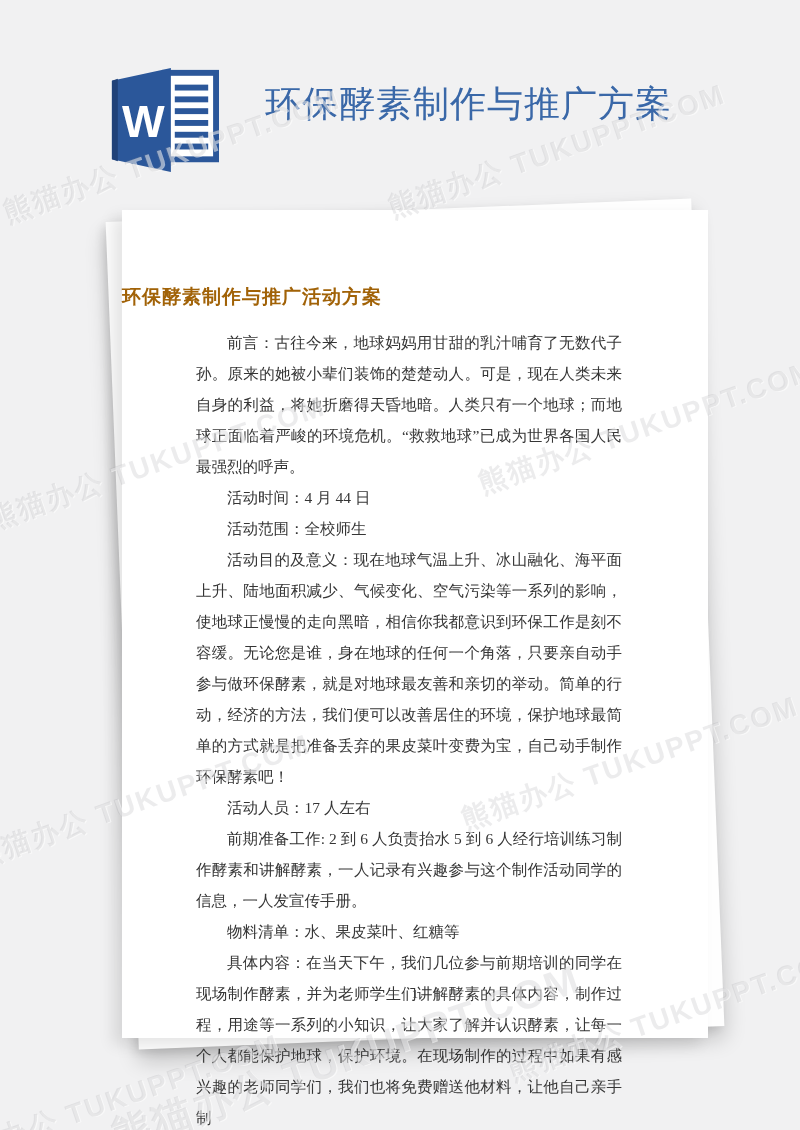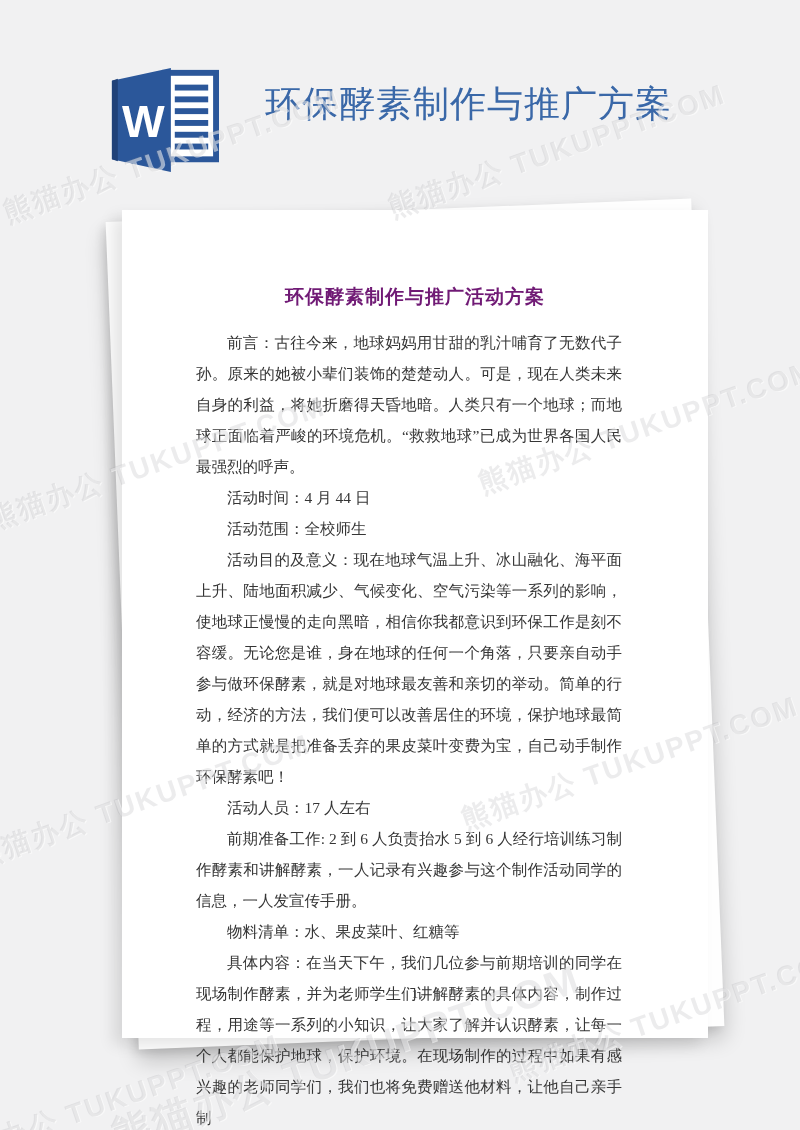--- a/index.html
+++ b/index.html
@@ -60,26 +60,25 @@
   .sheet-front{
     position:absolute;left:122px;top:210px;width:586px;height:828px;
     background:#ffffff;
     box-shadow:-9px 7px 14px rgba(0,0,0,0.10);
     z-index:2;
   }
 
   
   .doc-title{
     margin:74px 0 0 0;
-    text-align:center;
     font-family:"Liberation Serif", serif;
     font-size:19px;
     font-weight:700;
     letter-spacing:1px;
-    color:#701a75;
+    color:#a16207;
   }
   .doc-body{
     margin:17px auto 0 74px;
     width:426px;
     font-family:"Liberation Serif", serif;
     font-size:15.5px;
     line-height:31px;
     color:#353535;
     text-align:justify;
   }

